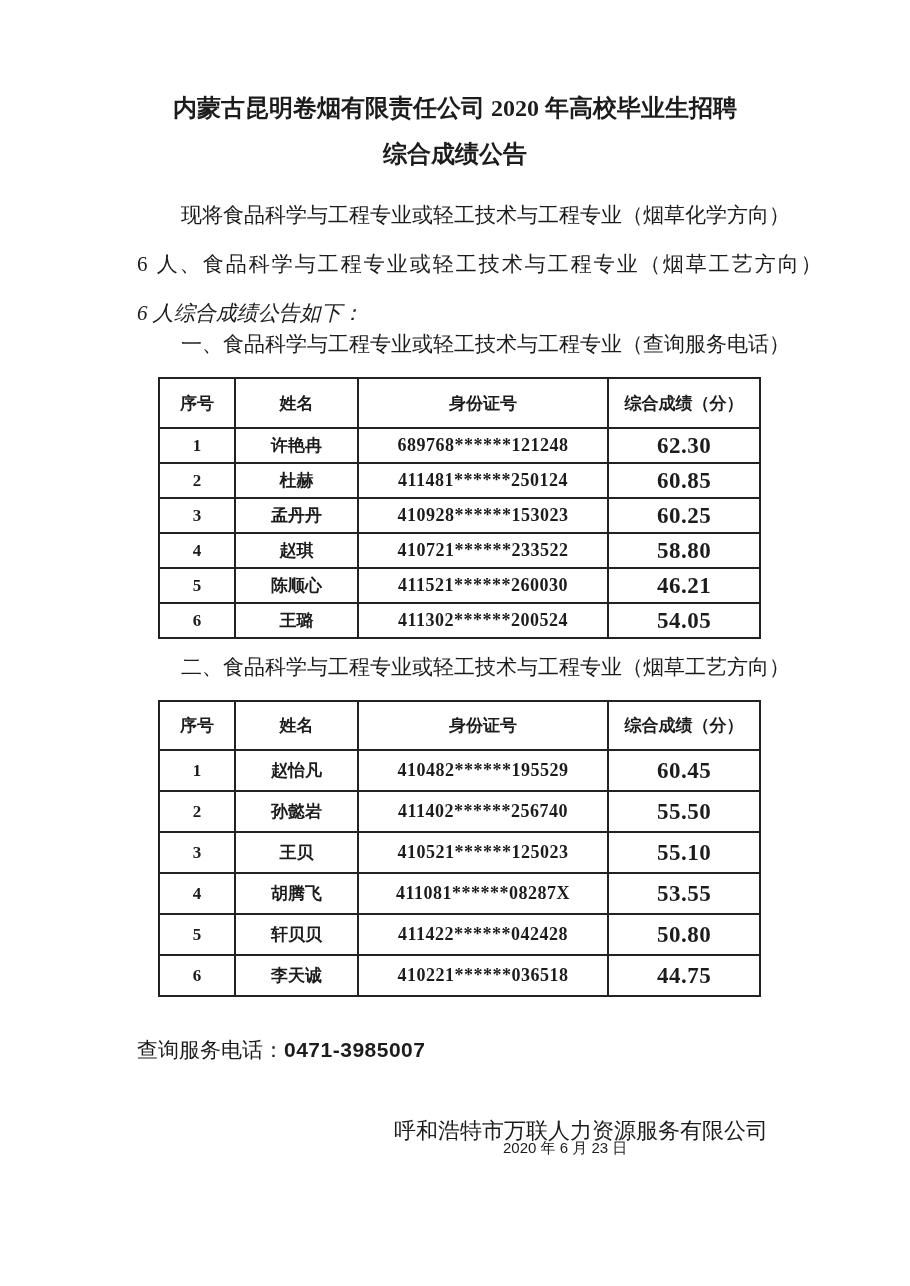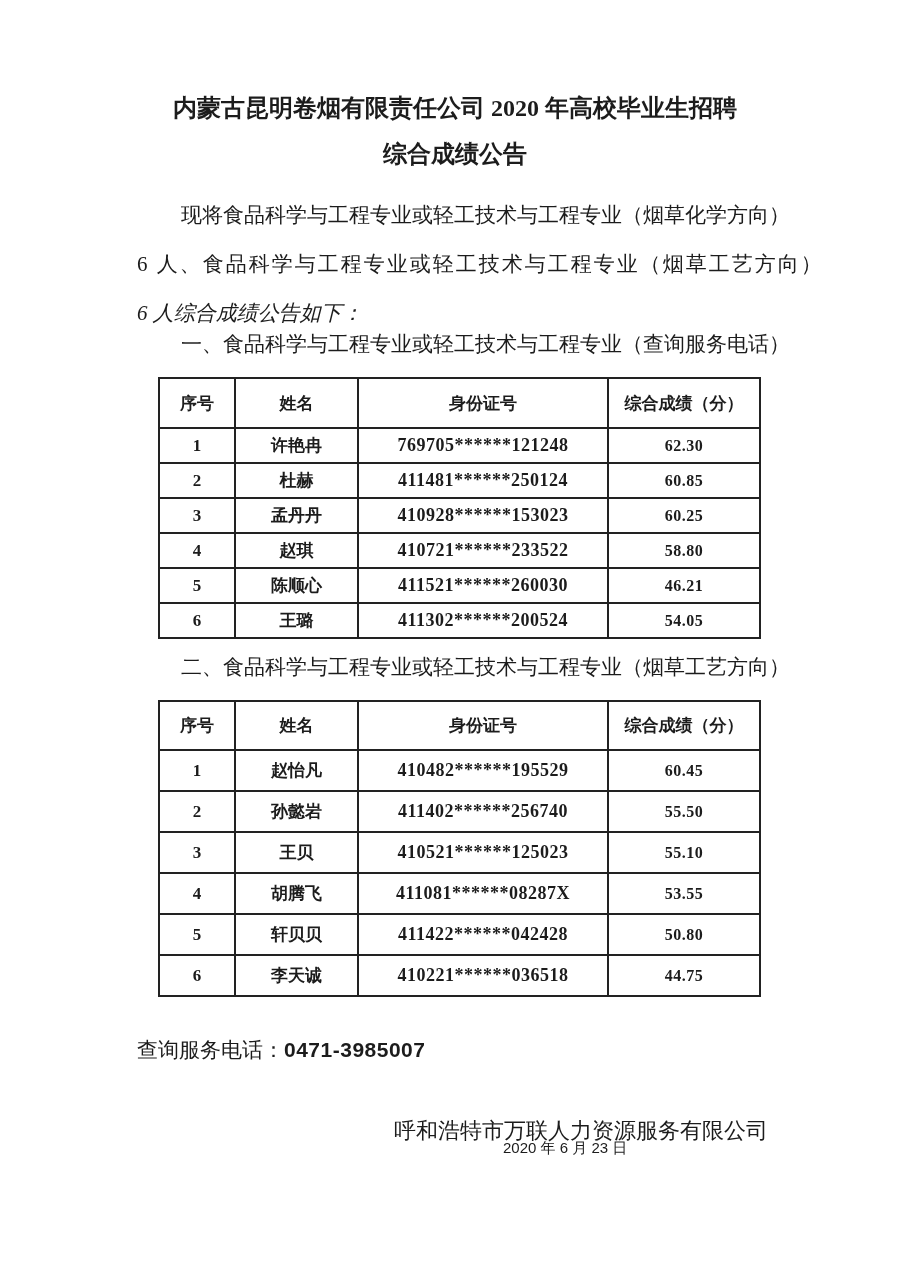--- a/index.html
+++ b/index.html
@@ -35,21 +35,21 @@
   table.score-table col.c4{width:152px;}
   table.score-table th,table.score-table td{
     border:2px solid #222222;font-weight:bold;padding:0;
     vertical-align:middle;overflow:hidden;
   }
   .t1 tr{height:35px;}
   .t1 tr.head-row{height:50px;}
   .t2 tr{height:41px;}
   .t2 tr.head-row{height:49px;}
   td.id-cell{font-size:18px;letter-spacing:0.5px;}
-  td.score-cell{font-size:16px;letter-spacing:0.5px;}
+  td.score-cell{font-size:23px;letter-spacing:0.5px;}
   .footer-line{
     position:absolute;white-space:nowrap;
     font-family:"Liberation Sans","DejaVu Sans",sans-serif;
   }
   .phone-line{left:137px;top:1036px;font-size:21px;}
   .phone-number{font-weight:600;letter-spacing:0.5px;}
   .company-line{left:394px;top:1116px;font-size:22px;}
   .date-line{left:503px;top:1139px;font-size:15px;}
 </style>
 </head>
@@ -78,21 +78,21 @@
         <th>序号</th>
         <th>姓名</th>
         <th>身份证号</th>
         <th>综合成绩（分）</th>
       </tr>
     </thead>
     <tbody>
       <tr>
         <td>1</td>
         <td>许艳冉</td>
-        <td class="id-cell">769705******121248</td>
+        <td class="id-cell">689768******121248</td>
         <td class="score-cell">62.30</td>
       </tr>
       <tr>
         <td>2</td>
         <td>杜赫</td>
         <td class="id-cell">411481******250124</td>
         <td class="score-cell">60.85</td>
       </tr>
       <tr>
         <td>3</td>

